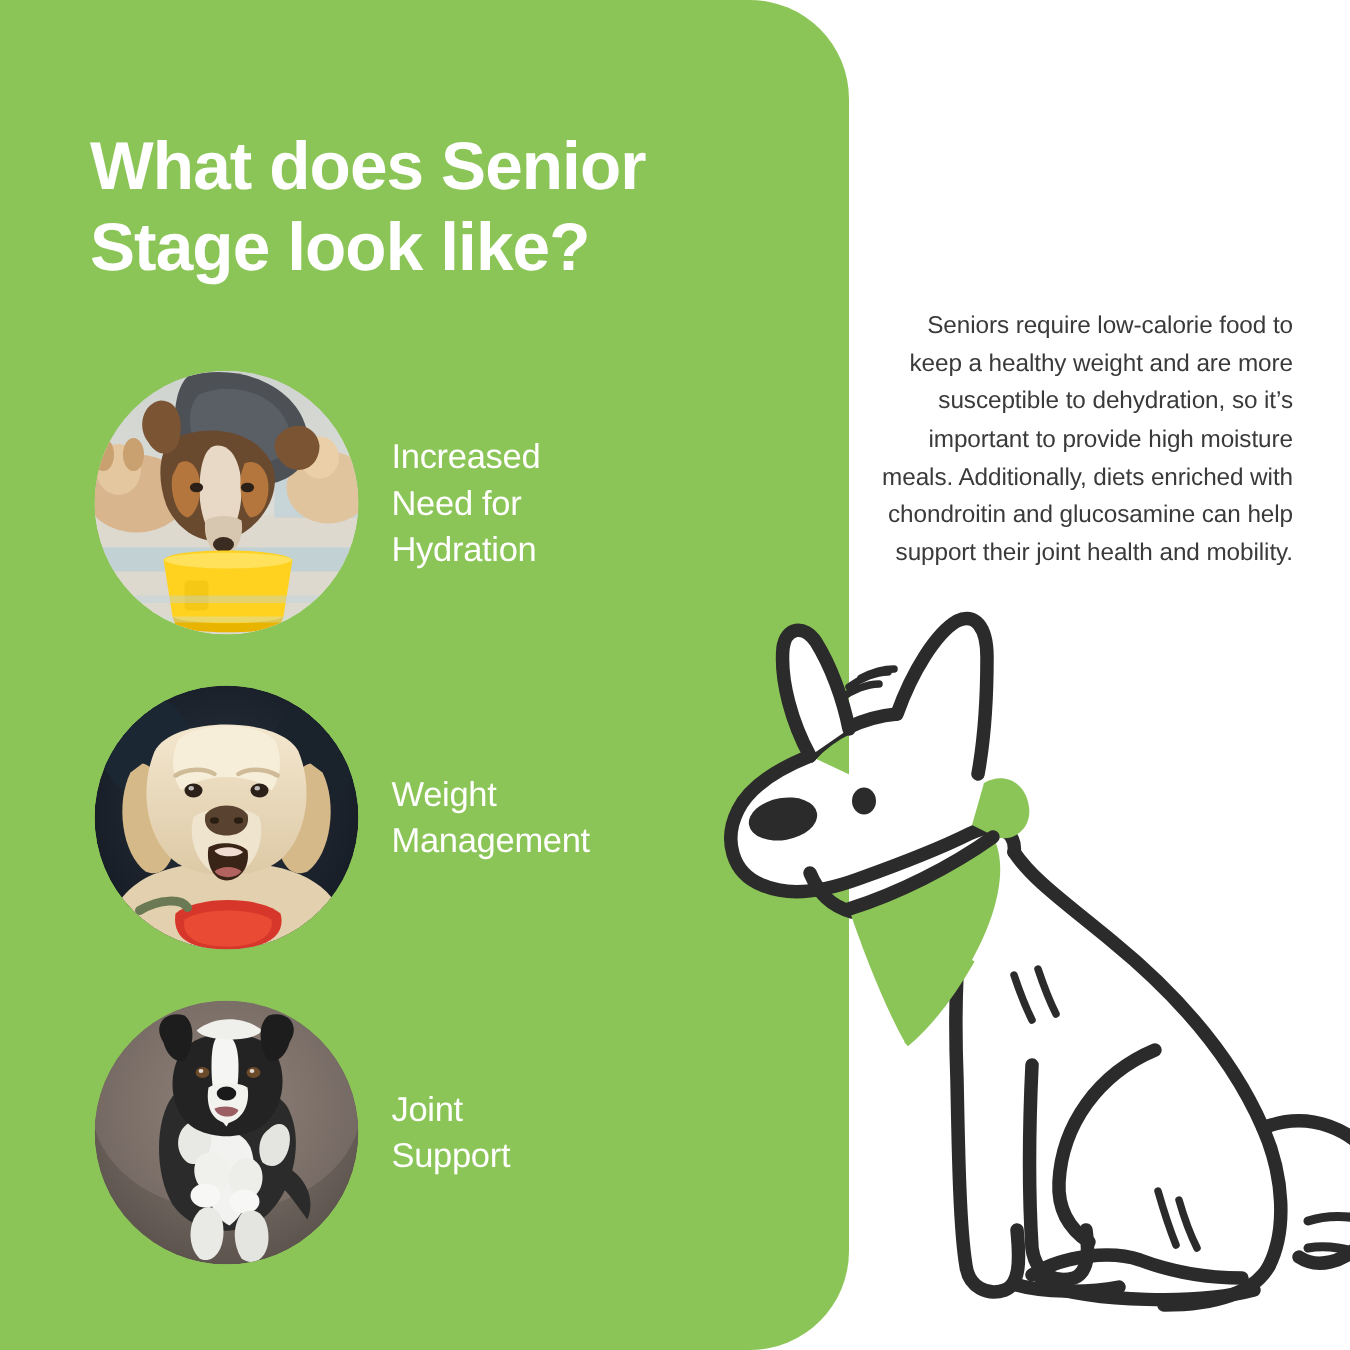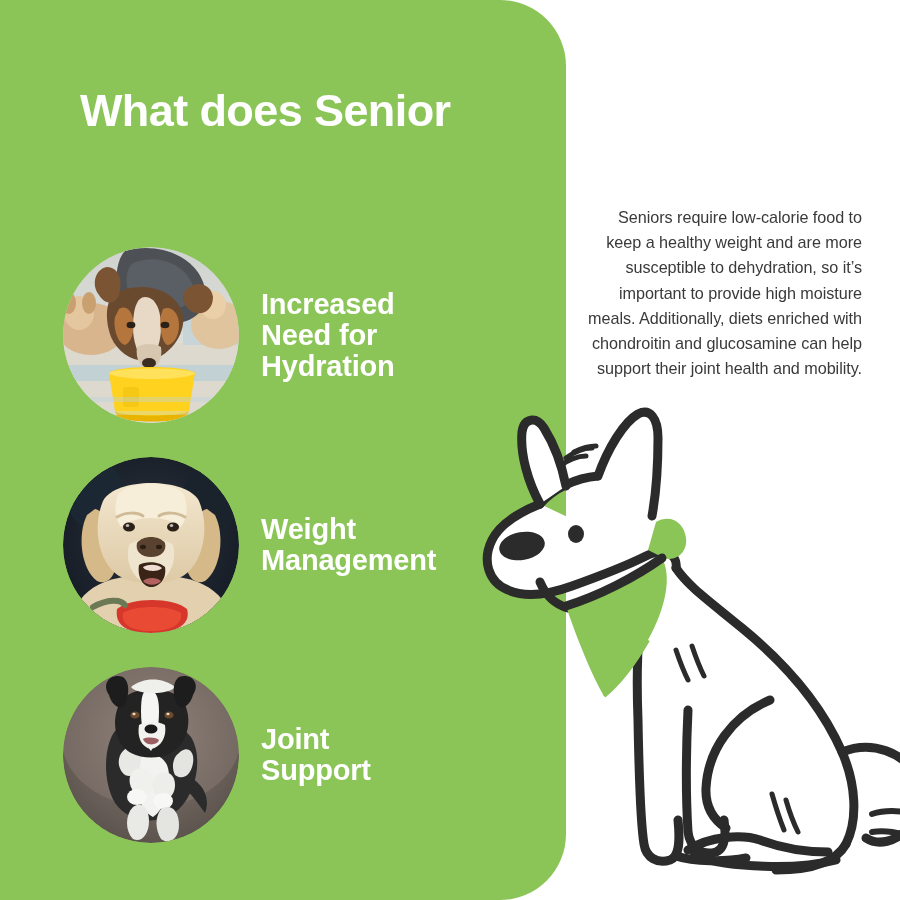--- a/index.html
+++ b/index.html
@@ -33,21 +33,21 @@
     position:absolute;
     left:60px; top:84px;
     width:430px;
     z-index:5;
     color:#ffffff;
     font-size:45px;
     font-weight:bold;
     line-height:54px;
     letter-spacing:-0.6px;
   }
-  #page-title .tl { display:block; white-space:pre;margin-left:20px; }
+  #page-title .tl { display:block; white-space:pre; }
 
   
   .feature-row {
     position:absolute;
     left:63px;
     width:470px;
     height:176px;
     z-index:5;
     display:flex;
     align-items:center;
@@ -61,22 +61,22 @@
     border-radius:50%;
     overflow:hidden;
     flex:0 0 176px;
     position:relative;
   }
   .feature-photo svg { display:block; width:176px; height:176px; }
 
   .feature-label {
     margin-left:22px;
     color:#ffffff;
-    font-size:29px;
-    font-weight:bold;
+    font-size:23px;
+    font-weight:normal;
     line-height:31px;
     letter-spacing:-0.2px;
     white-space:pre-line;
   }
 
   
   #body-paragraph {
     position:absolute;
     right:38px; top:205px;
     width:280px;
@@ -100,20 +100,21 @@
 </style>
 </head>
 <body>
 
 <div id="canvas">
 
   <div id="green-panel"></div>
 
   <h1 id="page-title">
     <span class="tl">What does Senior</span>
+    <span class="tl">Stage look like?</span>
   </h1>
 
   <div class="feature-row" id="feature-row-0">
     <div class="feature-photo">
       <svg viewBox="0 0 176 176" xmlns="http://www.w3.org/2000/svg">
         <defs>
           <clipPath id="clip1">
               <circle cx="88" cy="88" r="88"></circle>
             </clipPath>
           <linearGradient id="floor1" x1="0" y1="0" x2="0" y2="1">

